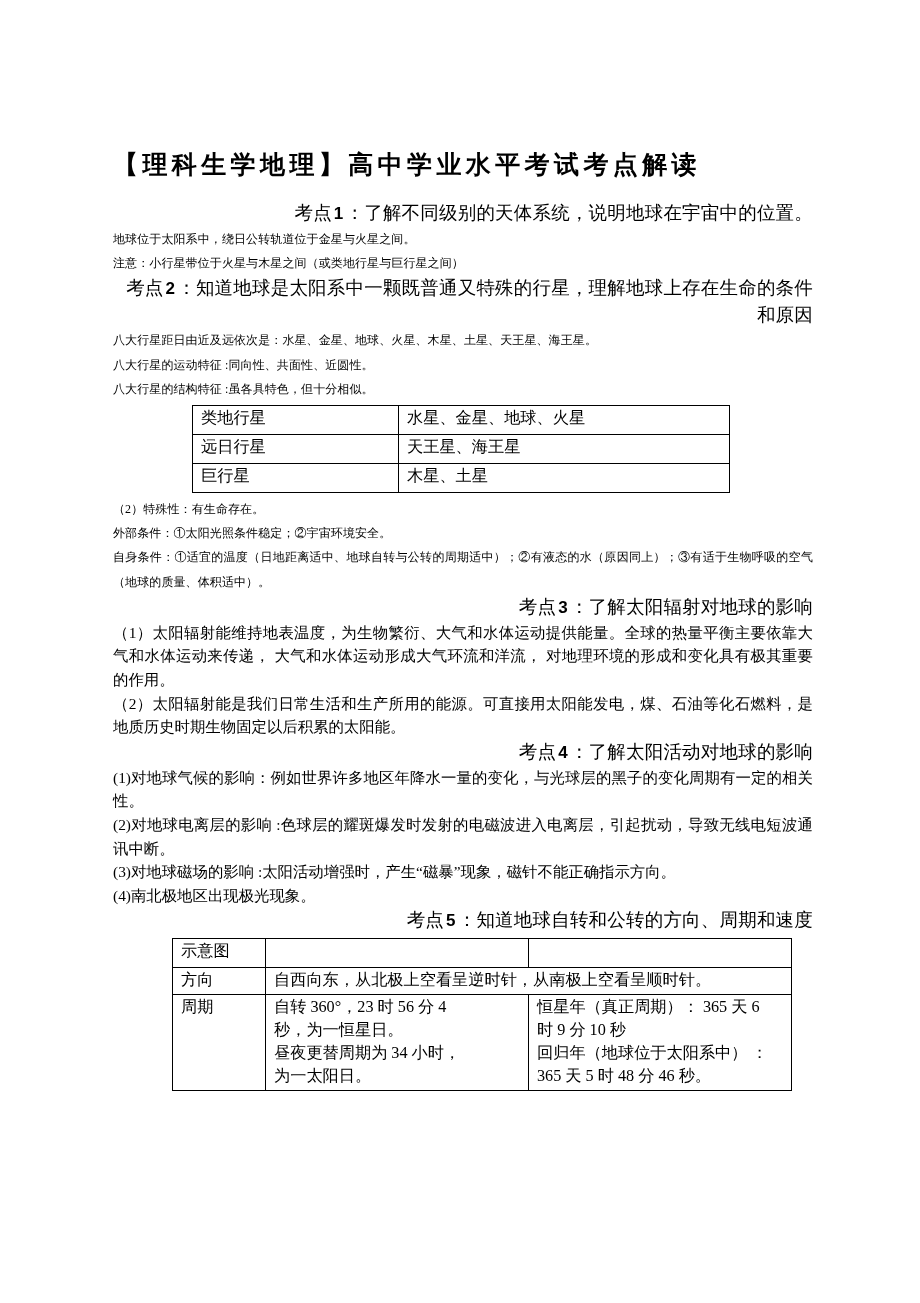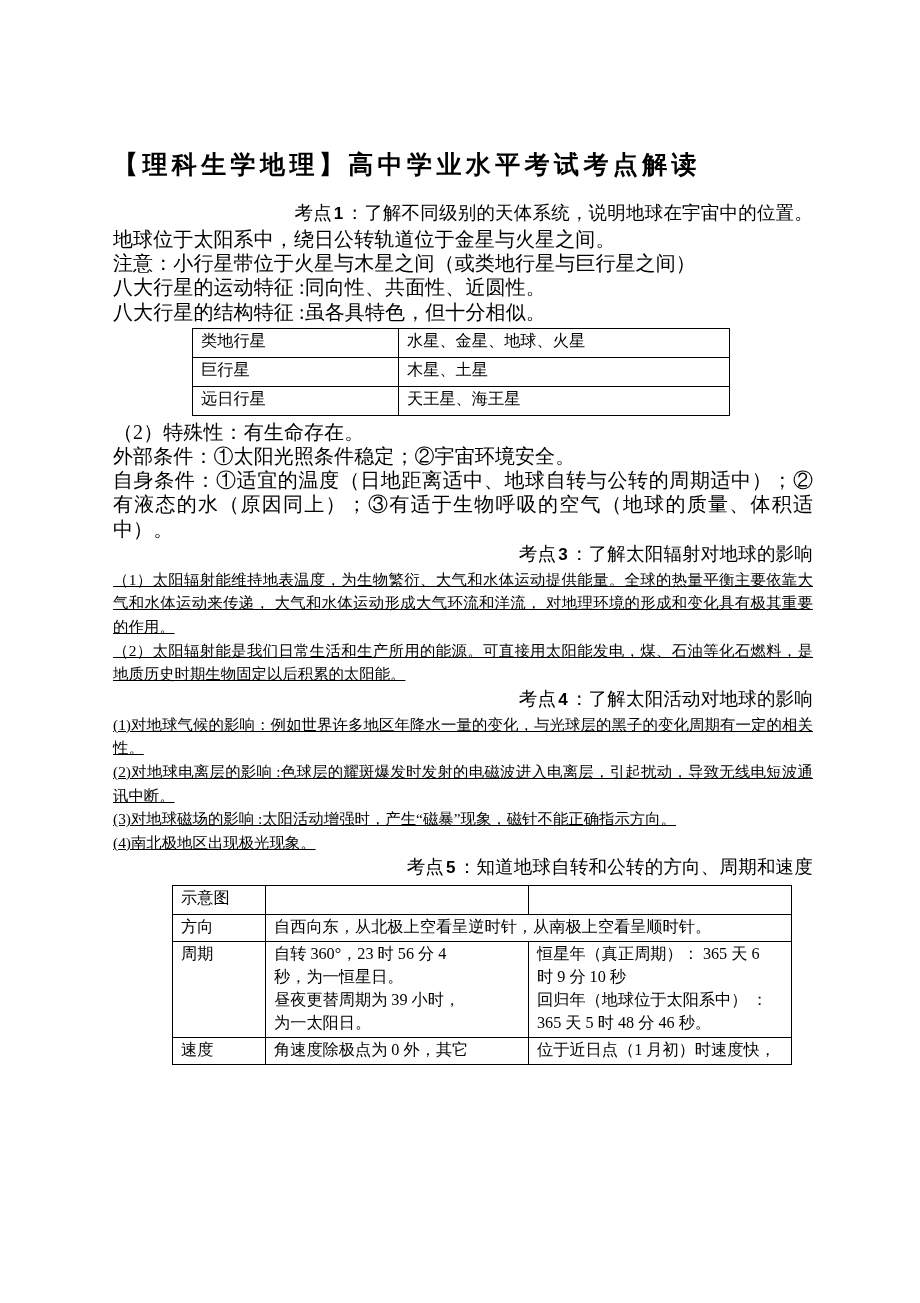--- a/index.html
+++ b/index.html
@@ -44,32 +44,31 @@
     text-align: right;
   }
   .kp-heading .kp-num {
     font-family: "Liberation Sans", "DejaVu Sans", sans-serif;
     font-weight: bold;
     font-size: 17px;
     padding: 0 2px;
   }
 
   .p {
-    font-size: 20px;
+    font-size: 12px;
     line-height: 24.2px;
     margin: 0;
     text-align: justify;
     letter-spacing: 0.1px;
   }
   .p-sm {
     font-size: 15.4px;
     line-height: 23.6px;
     margin: 0;
     text-align: justify;
-    text-decoration: underline;
   }
 
   
   table.doc-table {
     border-collapse: collapse;
     table-layout: fixed;
     font-size: 16.2px;
     line-height: 23px;
   }
   table.doc-table td {
@@ -104,37 +103,39 @@
 <div id="page">
   <div id="doc">
 
     <h1 class="doc-title">【理科生学地理】高中学业水平考试考点解读</h1>
 
     <p class="kp-heading"><span>考点</span><span class="kp-num">1</span><span>：了解不同级别的天体系统，说明地球在宇宙中的位置。</span></p>
 
     <p class="p">地球位于太阳系中，绕日公转轨道位于金星与火星之间。</p>
     <p class="p">注意：小行星带位于火星与木星之间（或类地行星与巨行星之间）</p>
 
+    <p class="kp-heading"><span>考点</span><span class="kp-num">2</span><span>：知道地球是太阳系中一颗既普通又特殊的行星，理解地球上存在生命的条件和原因</span></p>
 
+    <p class="p">八大行星距日由近及远依次是：水星、金星、地球、火星、木星、土星、天王星、海王星。</p>
     <p class="p">八大行星的运动特征 :同向性、共面性、近圆性。</p>
     <p class="p">八大行星的结构特征 :虽各具特色，但十分相似。</p>
 
     <table id="table-planets" class="doc-table">
       <tbody>
         <tr>
           <td class="c1">类地行星</td>
           <td>水星、金星、地球、火星</td>
         </tr>
         <tr>
+          <td class="c1">远日行星</td>
+          <td>天王星、海王星</td>
+        </tr>
+        <tr>
           <td class="c1">巨行星</td>
           <td>木星、土星</td>
-        </tr>
-        <tr>
-          <td class="c1">远日行星</td>
-          <td>天王星、海王星</td>
         </tr>
       </tbody>
     </table>
 
     <p class="p">（2）特殊性：有生命存在。</p>
     <p class="p">外部条件：①太阳光照条件稳定；②宇宙环境安全。</p>
     <p class="p">自身条件：①适宜的温度（日地距离适中、地球自转与公转的周期适中）；②有液态的水（原因同上）；③有适于生物呼吸的空气（地球的质量、体积适中）。</p>
 
     <p class="kp-heading"><span>考点</span><span class="kp-num">3</span><span>：了解太阳辐射对地球的影响</span></p>
 
@@ -159,36 +160,27 @@
         </tr>
         <tr>
           <td class="cLabel">方向</td>
           <td colspan="2">自西向东，从北极上空看呈逆时针，从南极上空看呈顺时针。</td>
         </tr>
         <tr>
           <td class="cLabel">周期</td>
           <td class="cA">
             <span class="cell-line">自转 360°，23 时 56 分 4</span>
             <span class="cell-line">秒，为一恒星日。</span>
-            <span class="cell-line">昼夜更替周期为 39 小时，</span>
+            <span class="cell-line">昼夜更替周期为 34 小时，</span>
             <span class="cell-line">为一太阳日。</span>
           </td>
           <td class="cB">
             <span class="cell-line">恒星年（真正周期）： 365 天 6</span>
             <span class="cell-line">时 9 分 10 秒</span>
             <span class="cell-line">回归年（地球位于太阳系中） ：</span>
             <span class="cell-line">365 天 5 时 48 分 46 秒。</span>
           </td>
         </tr>
-        <tr>
-          <td class="cLabel">速度</td>
-          <td class="cA">
-            <span class="cell-line">角速度除极点为 0 外，其它</span>
-          </td>
-          <td class="cB">
-            <span class="cell-line">位于近日点（1 月初）时速度快，</span>
-          </td>
-        </tr>
       </tbody>
     </table>
 
   </div>
 </div>
 
 </body></html>

